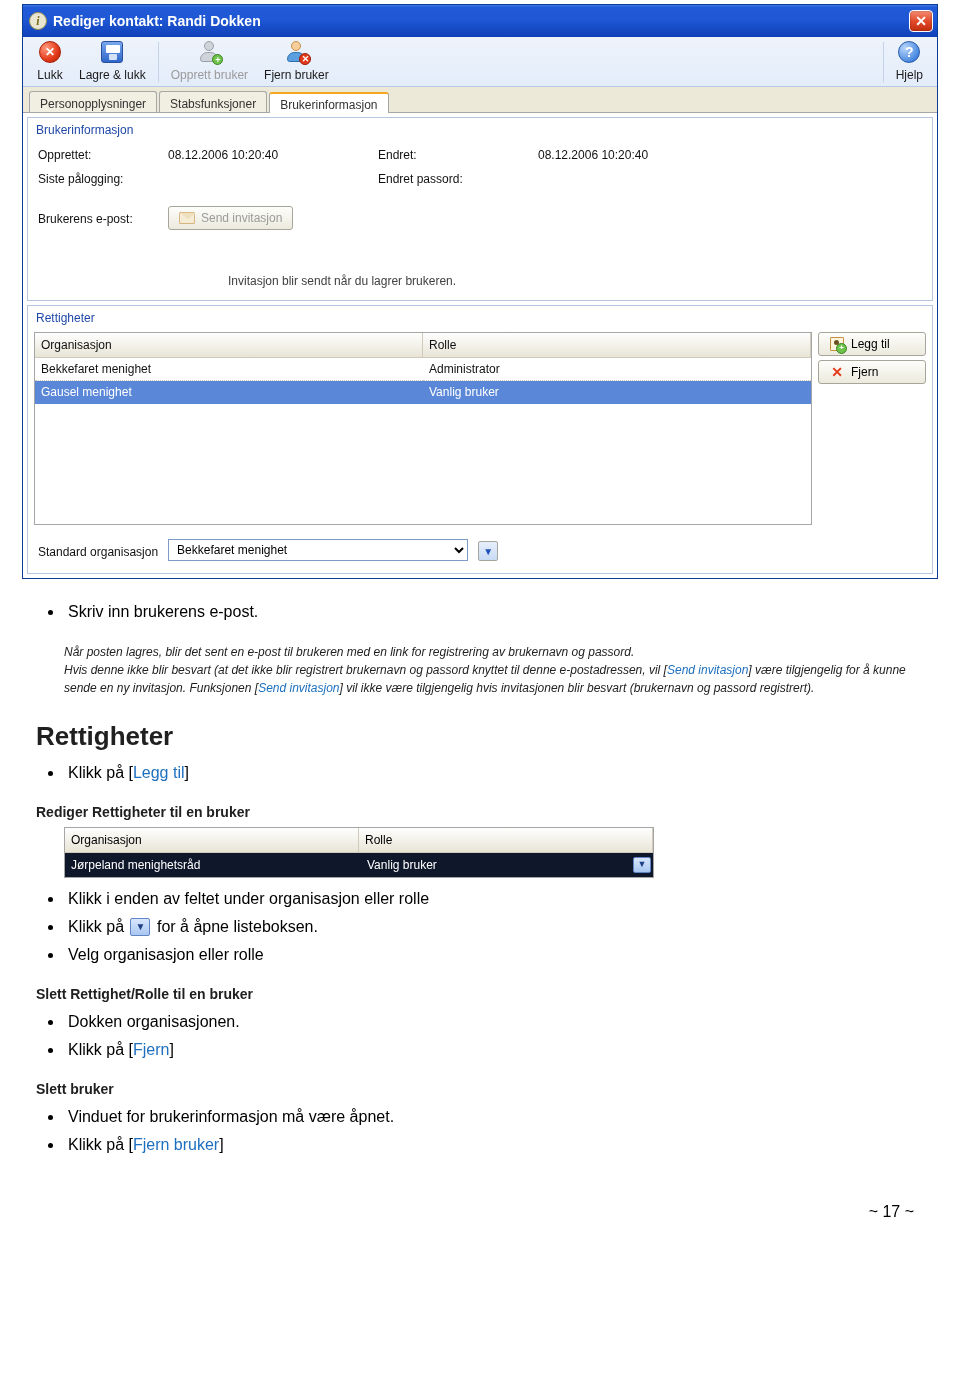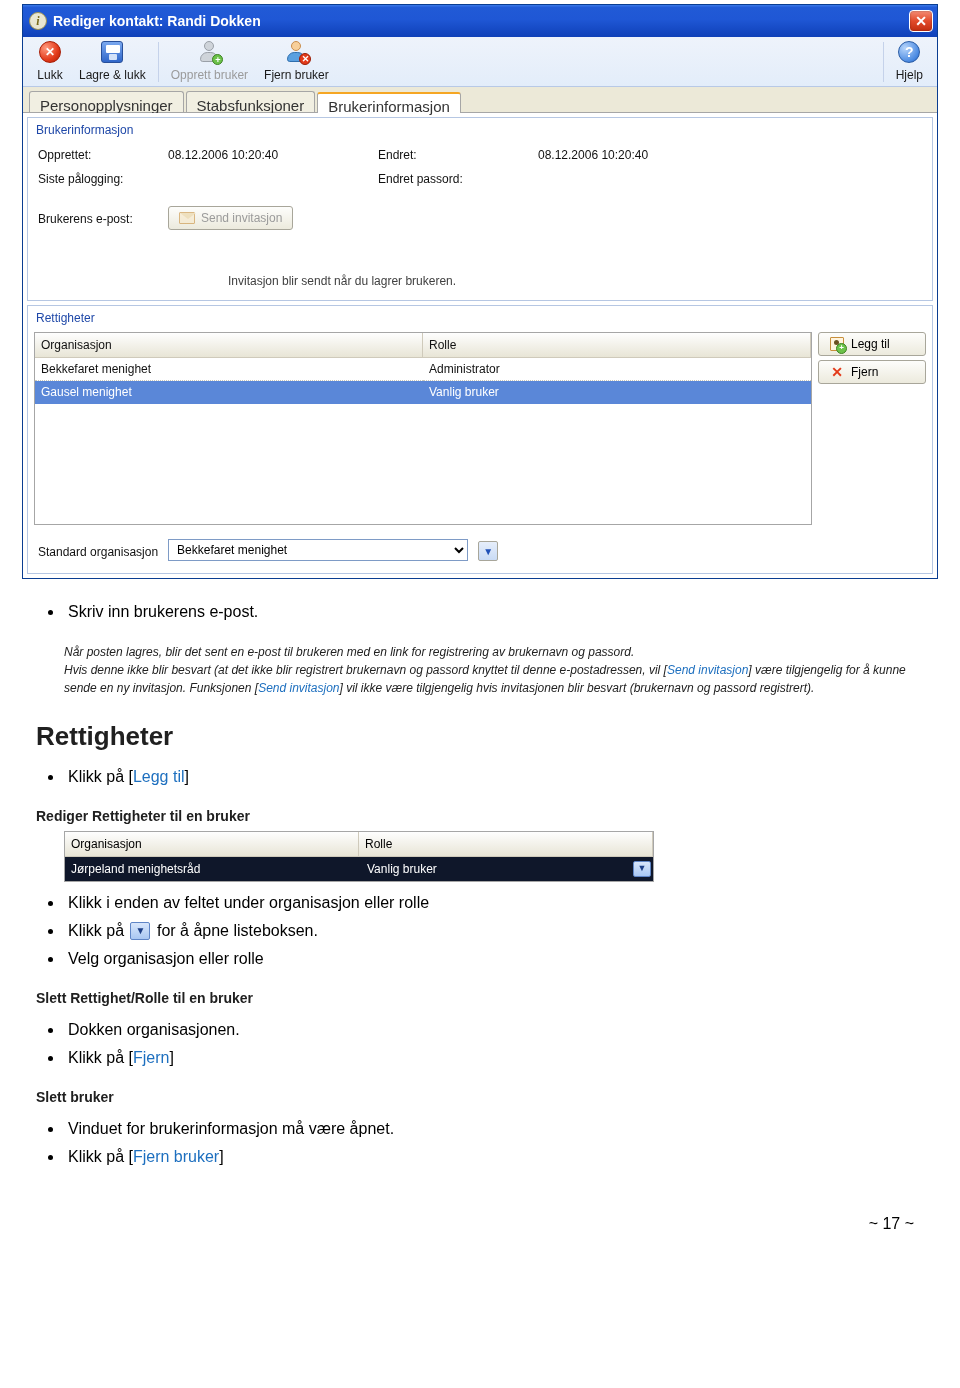--- a/index.html
+++ b/index.html
@@ -113,21 +113,21 @@
   }
 
   .tabs-row {
     background: #ece9d8;
     padding: 4px 4px 0 6px;
     display: flex;
     gap: 2px;
     border-bottom: 1px solid #a6a6a6;
     height: 26px;
     align-items: stretch;
-    font-size: 15px;
+    font-size: 12px;
   }
   .tab {
     background: #f1efe2;
     border: 1px solid #a6a6a6;
     border-bottom: none;
     border-radius: 3px 3px 0 0;
     padding: 3px 10px 2px 10px;
     color: #333;
     cursor: pointer;
   }
@@ -218,21 +218,21 @@
   }
   .dd-arrow {
     width:20px;height:20px;
     border:1px solid #a8a69a; border-radius:2px;
     background:linear-gradient(to bottom,#e6eefb,#c9dbf5);
     display:flex;align-items:center;justify-content:center;
     color:#2051b8;font-size:10px;
   }
 
   
-  ul.doc { list-style: disc; padding-left: 46px; margin: 8px 0 14px 0; }
+  ul.doc { list-style: disc; padding-left: 46px; margin: 0 0 14px 0; }
   ul.doc li { padding: 1px 0 3px 4px; }
   .italic-note { font-style: italic; padding: 2px 4px 14px 46px; color:#222; font-size:12px; }
   .link { color:#1d6fbf; }
   h2.sec { font-size: 26px; color:#202020; font-weight:bold; margin: 6px 0 4px 18px; }
   h3.sec { font-size: 14px; color:#202020; font-weight:bold; margin: 14px 0 4px 18px; }
 
   
   .smalltbl {
     border:1px solid #a6a6a6;
     margin: 4px 18px 8px 46px;

